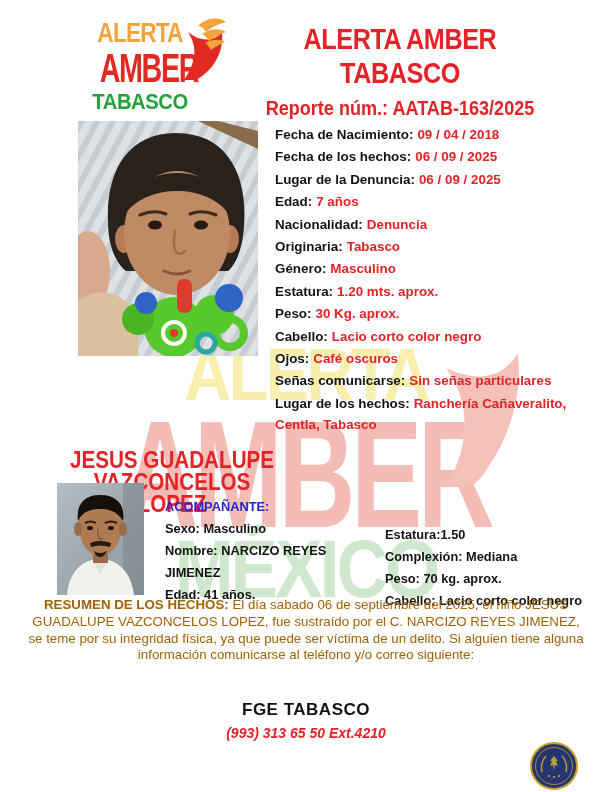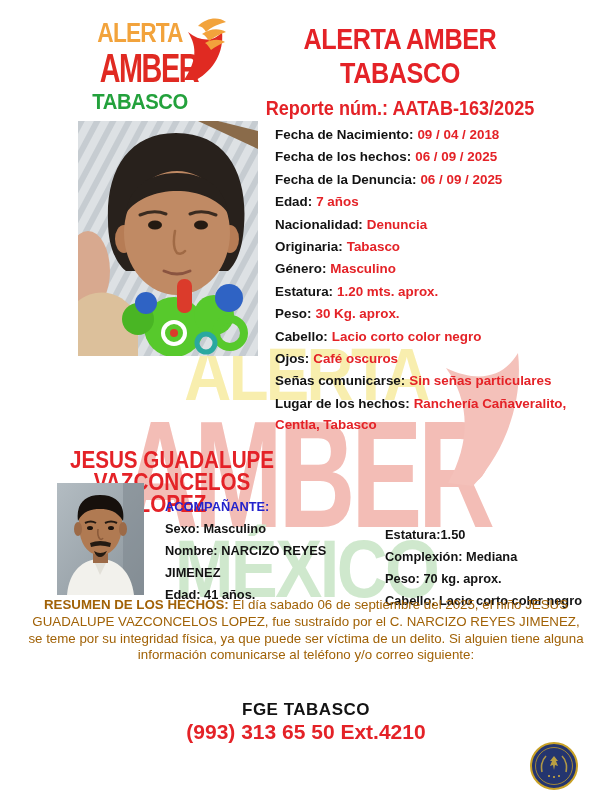--- a/index.html
+++ b/index.html
@@ -45,21 +45,21 @@
   .companion-title{color:#2323cc;}
   .companion-right{position:absolute;left:385px;top:499px;width:212px;z-index:1;
     font-size:12.8px;font-weight:bold;color:#131313;margin-top:25px;}
   
   .summary{position:absolute;left:28px;top:597px;width:556px;z-index:1;text-align:center;
     font-size:13.3px;line-height:16.8px;color:#a16207;}
   .summary .head{font-weight:bold;}
   
   .footer{position:absolute;left:106px;top:700px;width:400px;text-align:center;z-index:1;font-weight:bold;}
   .footer .org{font-size:17px;color:#131313;letter-spacing:.5px;}
-  .footer .phone{font-size:21px;color:#e42227;}
+  .footer .phone{font-size:14px;color:#e42227;margin-top:5px;font-style:italic;}
   .seal{position:absolute;left:530px;top:742px;width:48px;height:48px;z-index:1;}
 </style>
 </head>
 <body>
 
 <div class="page">
 
   <div class="watermark">
     <div class="wm-alerta">ALERTA</div>
     <div class="wm-amber">AMBER</div>
@@ -116,21 +116,21 @@
     <rect x="99" y="158" width="15" height="34" rx="7" fill="#db3b2b"></rect>
     <circle cx="96" cy="212" r="11" fill="none" stroke="#ffffff" stroke-width="4"></circle>
     <circle cx="96" cy="212" r="4" fill="#db3b2b"></circle>
     <circle cx="152" cy="212" r="14" fill="none" stroke="#57c92c" stroke-width="8"></circle>
     <circle cx="128" cy="222" r="9" fill="none" stroke="#2aa8a0" stroke-width="5"></circle>
   </svg>
 
   <div class="fields">
     <div class="field-row"><span class="lab">Fecha de Nacimiento:</span><span class="val">09 / 04 / 2018</span></div>
     <div class="field-row"><span class="lab">Fecha de los hechos:</span><span class="val">06 / 09 / 2025</span></div>
-    <div class="field-row"><span class="lab">Fecha de la Denuncia:</span><span class="val">06 / 09 / 2025</span></div>
+    <div class="field-row"><span class="lab">Lugar de la Denuncia:</span><span class="val">06 / 09 / 2025</span></div>
     <div class="field-row"><span class="lab">Edad:</span><span class="val">7 años</span></div>
     <div class="field-row"><span class="lab">Nacionalidad:</span><span class="val">Denuncia</span></div>
     <div class="field-row"><span class="lab">Originaria:</span><span class="val">Tabasco</span></div>
     <div class="field-row"><span class="lab">Género:</span><span class="val">Masculino</span></div>
     <div class="field-row"><span class="lab">Estatura:</span><span class="val">1.20 mts. aprox.</span></div>
     <div class="field-row"><span class="lab">Peso:</span><span class="val">30 Kg. aprox.</span></div>
     <div class="field-row"><span class="lab">Cabello:</span><span class="val">Lacio corto color negro</span></div>
     <div class="field-row"><span class="lab">Ojos:</span><span class="val">Café oscuros</span></div>
     <div class="field-row"><span class="lab">Señas comunicarse:</span><span class="val">Sin señas particulares</span></div>
     <div class="field-row"><span class="lab">Lugar de los hechos:</span><span class="val">Ranchería Cañaveralito, Centla, Tabasco</span></div>

